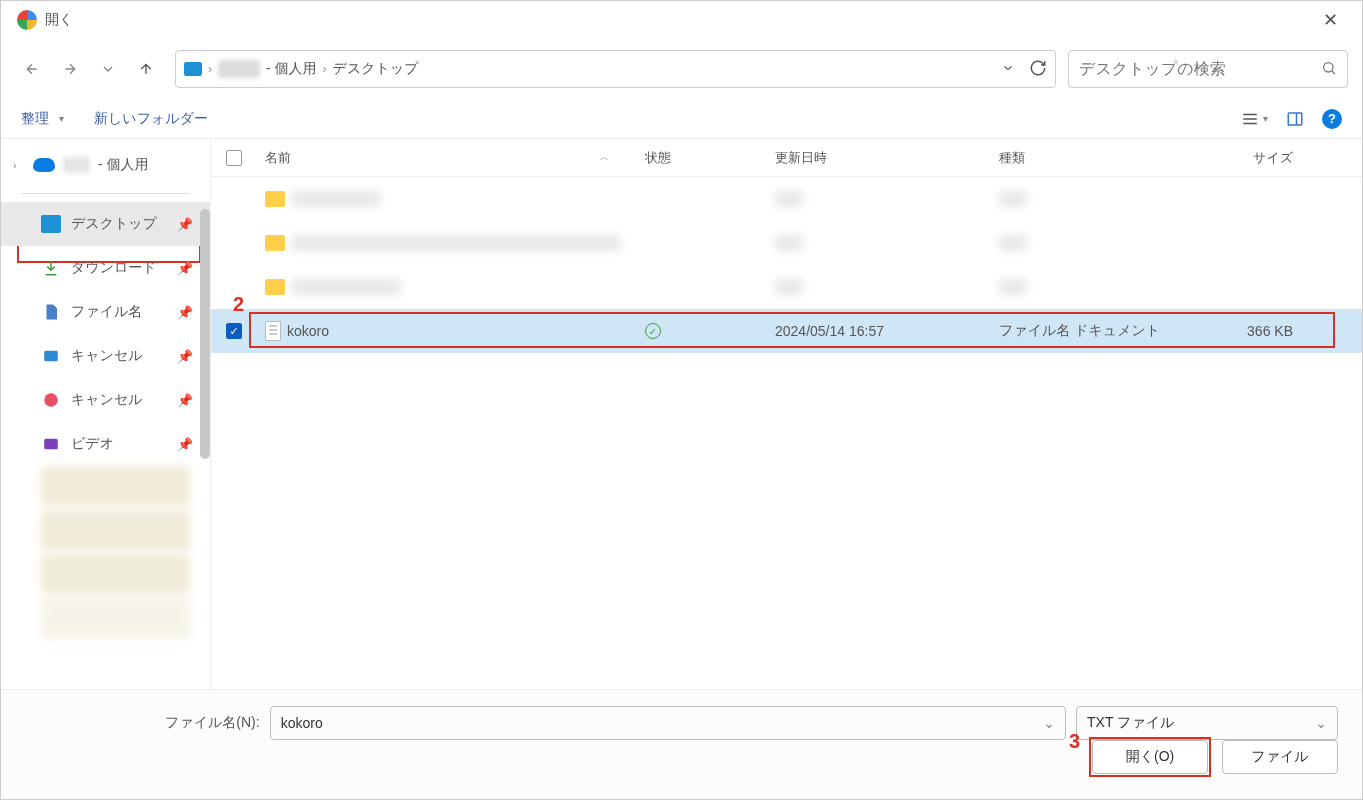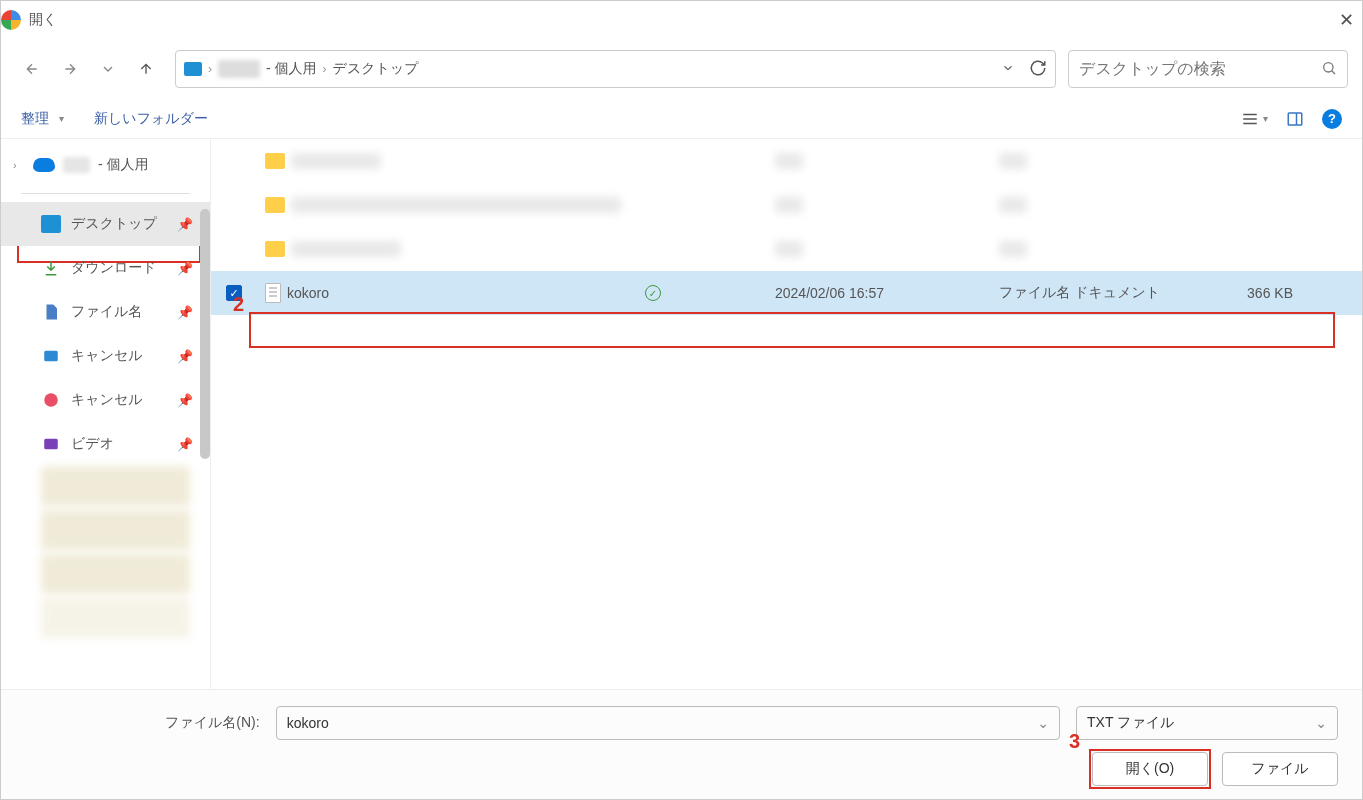--- a/index.html
+++ b/index.html
@@ -1,19 +1,19 @@
 <!DOCTYPE html>
 <html><head>
 <meta charset="utf-8">
 <style>
 * { box-sizing: border-box; margin: 0; padding: 0; font-family: "Yu Gothic UI", "Segoe UI", Meiryo, sans-serif; }
 body { background: #fff; color: #333; font-size: 13px; width: 1363px; height: 800px; border: 1px solid #ccc; position: relative; }
 
 
-.titlebar { height: 38px; display: flex; align-items: center; padding: 0 0; }
+.titlebar { height: 38px; display: flex; align-items: center; padding: 0 16px; }
 .titlebar .app-icon { width: 20px; height: 20px; margin-right: 8px; border-radius: 50%; background: conic-gradient(#3c8ce8 0 90deg, #f5b62e 90deg 180deg, #34a853 180deg 270deg, #ea4335 270deg 360deg); }
 .titlebar .title { font-size: 14px; color: #555; }
 .titlebar .close { margin-left: auto; font-size: 18px; color: #555; cursor: pointer; padding: 4px 8px; }
 
 
 .navbar { height: 60px; display: flex; align-items: center; padding: 0 14px; gap: 4px; }
 .nav-btn { width: 34px; height: 34px; display: flex; align-items: center; justify-content: center; color: #888; cursor: pointer; border-radius: 3px; }
 .nav-btn.enabled { color: #555; }
 .nav-btn svg { width: 16px; height: 16px; }
 .addrbox { flex: 1; height: 38px; border: 1px solid #ccc; border-radius: 4px; display: flex; align-items: center; padding: 0 8px; margin: 0 8px; gap: 6px; }
@@ -74,21 +74,21 @@
 .fl-row .col { padding: 0 8px; }
 .fl-row.selected { background: #cfe6f7; }
 .folder-icon { width: 20px; height: 16px; background: #ffcf4a; border-radius: 2px; }
 .file-icon { width: 16px; height: 20px; background: #fff; border: 1px solid #bbb; border-radius: 1px; position: relative; }
 .file-icon::before { content:""; position:absolute; left:3px; top:3px; right:3px; height:2px; background:#ccc; box-shadow: 0 4px 0 #ccc, 0 8px 0 #ccc; }
 .status-ok { width: 16px; height: 16px; border: 1.6px solid #3c9a3c; border-radius: 50%; display: flex; align-items: center; justify-content: center; color: #3c9a3c; font-size: 10px; }
 .status-blur { width: 16px; height: 16px; background: #4caf50; filter: blur(3px); border-radius: 50%; }
 
 
 .bottom { position: absolute; bottom: 0; left: 0; right: 0; height: 110px; background: #fcfcfc; border-top: 1px solid #eee; padding: 16px 24px 0; }
-.fn-row { display: flex; align-items: center; gap: 16px; margin-bottom: 12px; padding-left: 140px; }
+.fn-row { display: flex; align-items: center; gap: 10px; padding-left: 140px; }
 .fn-label { font-size: 14px; color: #555; }
 .fn-input { flex: 1; height: 34px; border: 1px solid #bbb; border-radius: 4px; padding: 0 10px; font-size: 14px; display: flex; align-items: center; justify-content: space-between; }
 .fn-type { width: 262px; height: 34px; border: 1px solid #bbb; border-radius: 4px; padding: 1px 10px; font-size: 14px; display: flex; align-items: center; justify-content: space-between; cursor: pointer; }
 .btn-row { display: flex; justify-content: flex-end; gap: 14px; }
 .btn { min-width: 116px; height: 34px; border: 1px solid #bbb; border-radius: 4px; background: #fff; font-size: 14px; color: #333; cursor: pointer; display: flex; align-items: center; justify-content: center; }
 </style>
 </head>
 <body>
 
 <div class="titlebar">
@@ -231,20 +231,33 @@
       <span class="pin">📌</span>
     </div>
     <div class="qa-blur"></div>
     <div class="qa-blur"></div>
     <div class="qa-blur"></div>
     <div class="qa-blur" style="opacity:.6"></div>
     <div class="scroll"></div>
   </div>
 
   <div class="filelist">
+    <div class="fl-header">
+      <div class="ckcol">
+          <div class="ck"></div>
+        </div>
+      <div class="col col-name">
+          <span>名前</span>
+          <span class="sort-ind">︿</span>
+        </div>
+      <div class="col col-status">状態</div>
+      <div class="col col-date">更新日時</div>
+      <div class="col col-type">種類</div>
+      <div class="col col-size">サイズ</div>
+    </div>
 
     <div class="fl-row blurred">
       <div class="ckcol"></div>
       <div class="col col-name">
           <span class="folder-icon"></span>
           <span class="txt" style="width:90px">xxxx</span>
         </div>
       <div class="col col-status"><span class="status-blur"></span></div>
       <div class="col col-date"><span class="txt" style="width:140px">xxxx</span></div>
       <div class="col col-type"><span class="txt" style="width:120px">xxxx</span></div>
@@ -280,21 +293,21 @@
       <div class="ckcol">
           <div class="ck checked">✓</div>
         </div>
       <div class="col col-name">
           <span class="file-icon"></span>
           <span>kokoro</span>
         </div>
       <div class="col col-status">
           <span class="status-ok">✓</span>
         </div>
-      <div class="col col-date">2024/02/06 16:57</div>
+      <div class="col col-date">2024/05/14 16:57</div>
       <div class="col col-type">ファイル名 ドキュメント</div>
       <div class="col col-size">366 KB</div>
     </div>
   </div>
 </div>
 
 <div class="bottom">
   <div class="fn-row">
     <span class="fn-label">ファイル名(N):</span>
     <div class="fn-input">

